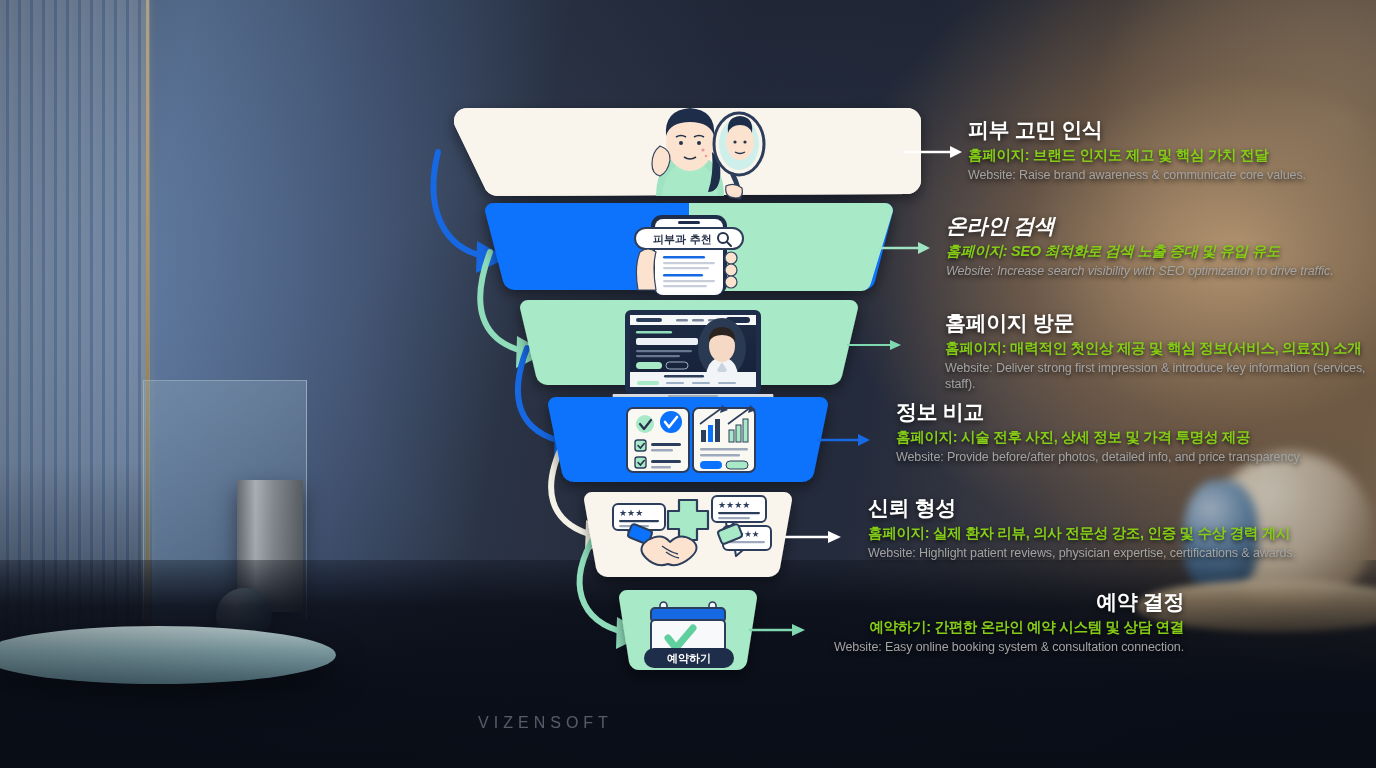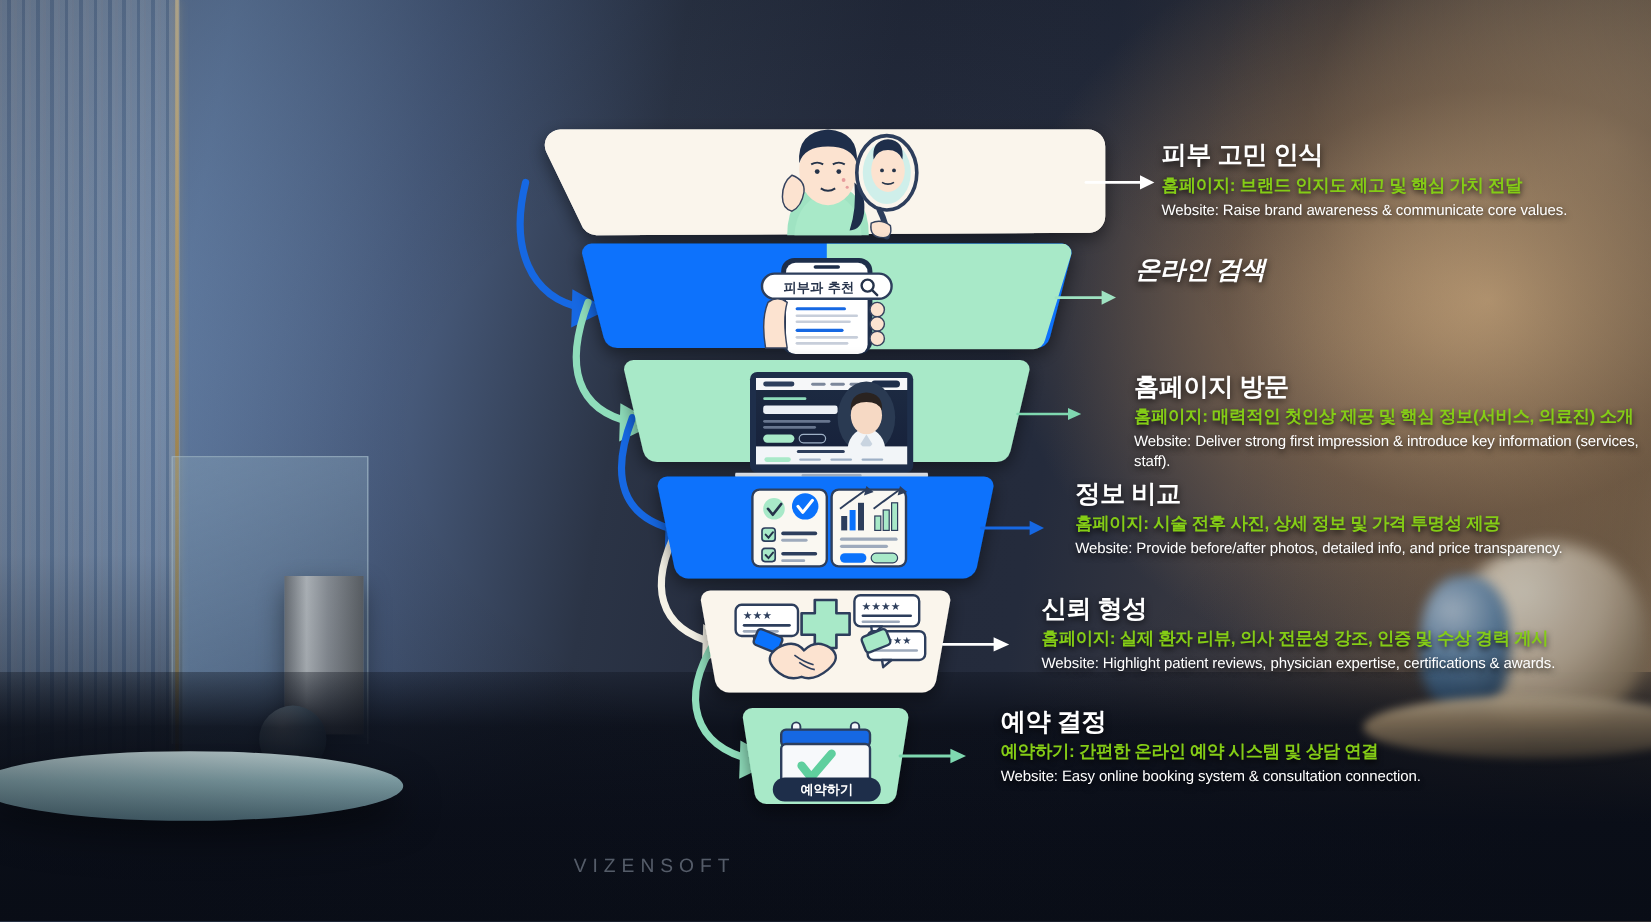--- a/index.html
+++ b/index.html
@@ -95,21 +95,21 @@
   .label{ position:absolute; }
   .label h2{
     font-size:21px; font-weight:bold; color:#ffffff; letter-spacing:-0.4px;
     text-shadow:0 2px 6px rgba(0,0,0,0.75); margin-bottom:4px; line-height:1.15;
   }
   .label .ko{
     font-size:14.5px; font-weight:bold; color:#84cc16; letter-spacing:-0.3px;
     text-shadow:0 2px 5px rgba(0,0,0,0.8); line-height:1.3; margin-bottom:2px;
   }
   .label .en{
-    font-size:12.5px; color:#ffffff; letter-spacing:-0.1px;
+    font-size:12.5px; color:#a3a3a3; letter-spacing:-0.1px;
     text-shadow:0 2px 5px rgba(0,0,0,0.8); line-height:1.3;
   }
   .watermark{
     position:absolute; left:0; top:714px; width:1091px; text-align:center;
     font-size:16px; letter-spacing:5px; color:rgba(188,200,216,0.42);
     font-family:"Liberation Sans", sans-serif;
   }
 </style>
 </head>
 <body>
@@ -387,41 +387,43 @@
   <div class="labels">
 
     <div class="label" style="left:968px; top:118px;">
       <h2>피부 고민 인식</h2>
       <div class="ko">홈페이지: 브랜드 인지도 제고 및 핵심 가치 전달</div>
       <div class="en">Website: Raise brand awareness &amp; communicate core values.</div>
     </div>
 
     <div class="label" style="left:946px; top:214px;font-style:italic;">
       <h2>온라인 검색</h2>
+      <div class="ko">홈페이지: SEO 최적화로 검색 노출 증대 및 유입 유도</div>
+      <div class="en">Website: Increase search visibility with SEO optimization to drive traffic.</div>
     </div>
 
     <div class="label" style="left:921px; top:311px;margin-left:24px;">
       <h2>홈페이지 방문</h2>
       <div class="ko">홈페이지: 매력적인 첫인상 제공 및 핵심 정보(서비스, 의료진) 소개</div>
       <div class="en">Website: Deliver strong first impression &amp; introduce key information (services, staff).</div>
     </div>
 
     <div class="label" style="left:896px; top:400px;">
       <h2>정보 비교</h2>
       <div class="ko">홈페이지: 시술 전후 사진, 상세 정보 및 가격 투명성 제공</div>
       <div class="en">Website: Provide before/after photos, detailed info, and price transparency.</div>
     </div>
 
     <div class="label" style="left:868px; top:496px;">
       <h2>신뢰 형성</h2>
       <div class="ko">홈페이지: 실제 환자 리뷰, 의사 전문성 강조, 인증 및 수상 경력 게시</div>
       <div class="en">Website: Highlight patient reviews, physician expertise, certifications &amp; awards.</div>
     </div>
 
-    <div class="label" style="left:834px; top:590px;">
+    <div class="label" style="left:834px; top:590px;text-align:right;">
       <h2>예약 결정</h2>
       <div class="ko">예약하기: 간편한 온라인 예약 시스템 및 상담 연결</div>
       <div class="en">Website: Easy online booking system &amp; consultation connection.</div>
     </div>
   </div>
 
   <div class="watermark">VIZENSOFT</div>
 </div>
 
 </body></html>

